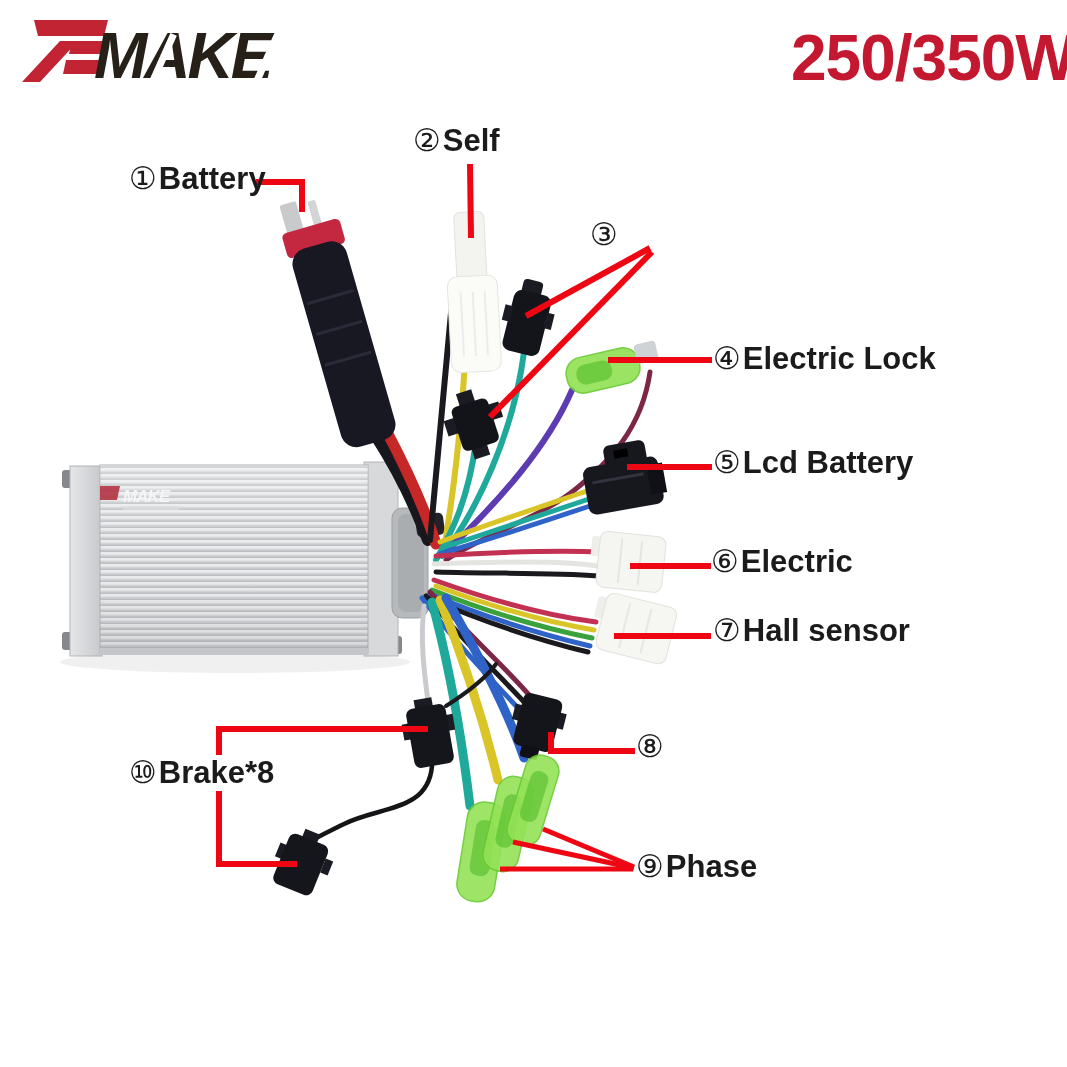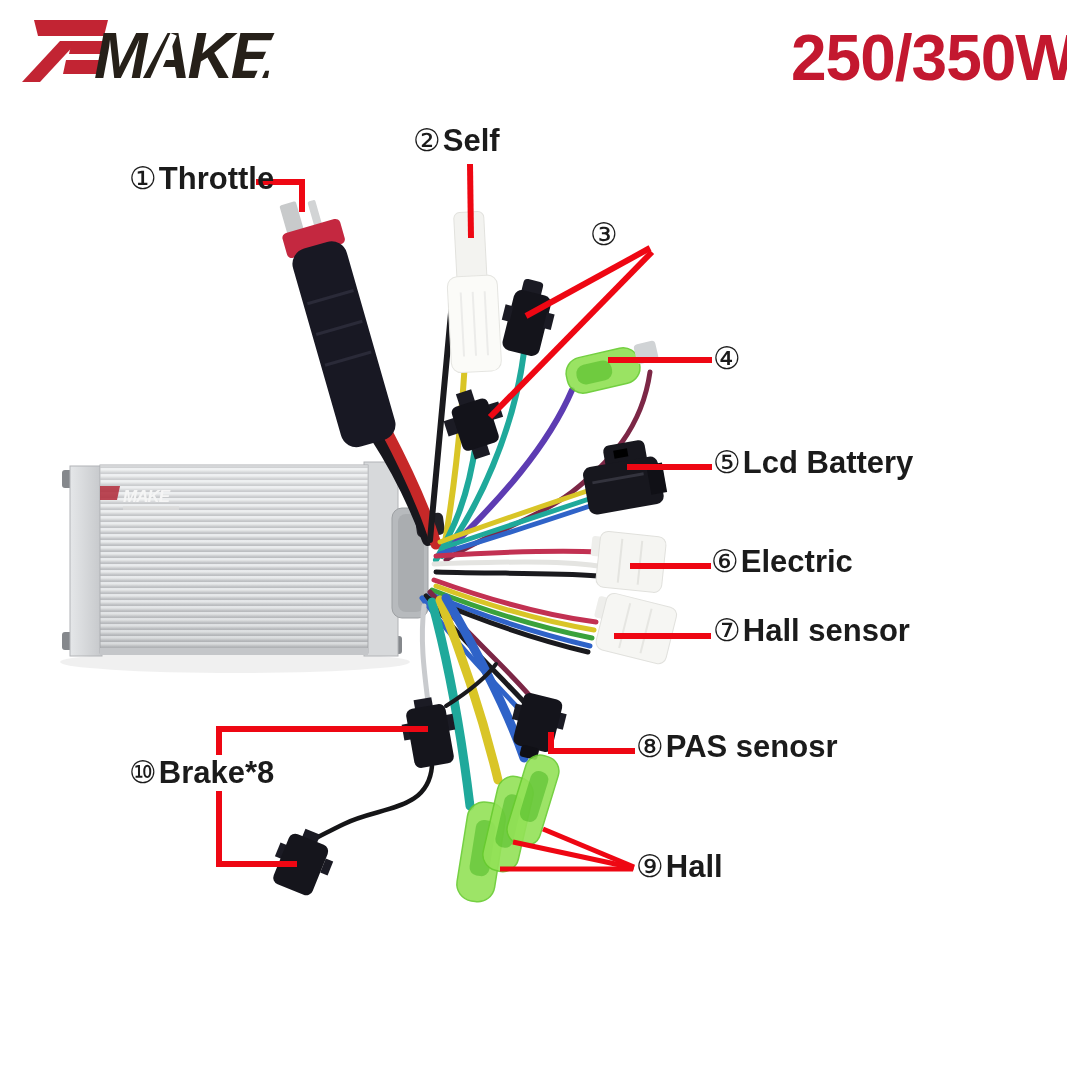--- a/index.html
+++ b/index.html
@@ -239,50 +239,50 @@
     </g>
     <text x="82" y="70" font-size="64" font-weight="800" font-style="italic" font-family="Liberation Sans, DejaVu Sans, sans-serif" fill="#262019" letter-spacing="-3">MAKE</text>
     <rect x="148" y="24" width="7" height="50" fill="#ffffff" transform="rotate(24 151 49)"></rect>
     <rect x="252" y="24" width="7" height="50" fill="#ffffff" transform="rotate(24 255 49)"></rect>
   </svg>
 
   <div id="power">250/350W</div>
 
   <div class="lbl" id="label-battery">
     <span class="num">①</span>
-      <span class="txt">Throttle</span>
+      <span class="txt">Battery</span>
   </div>
   <div class="lbl" id="label-light">
     <span class="num">②</span>
       <span class="txt">Self</span>
   </div>
   <div class="lbl" id="label-selfstudy">
     <span class="num">③</span>
   </div>
   <div class="lbl" id="label-elock">
     <span class="num">④</span>
+      <span class="txt">Electric Lock</span>
   </div>
   <div class="lbl" id="label-lcd">
     <span class="num">⑤</span>
       <span class="txt">Lcd Battery</span>
   </div>
   <div class="lbl" id="label-throttle">
     <span class="num">⑥</span>
       <span class="txt">Electric</span>
   </div>
   <div class="lbl" id="label-hall">
     <span class="num">⑦</span>
       <span class="txt">Hall sensor</span>
   </div>
   <div class="lbl" id="label-pas">
     <span class="num">⑧</span>
-      <span class="txt">PAS senosr</span>
   </div>
   <div class="lbl" id="label-phase">
     <span class="num">⑨</span>
-      <span class="txt">Hall</span>
+      <span class="txt">Phase</span>
   </div>
   <div class="lbl" id="label-brake">
     <span class="num">⑩</span>
       <span class="txt">Brake*8</span>
   </div>
 
 </div>
 
 </body></html>

